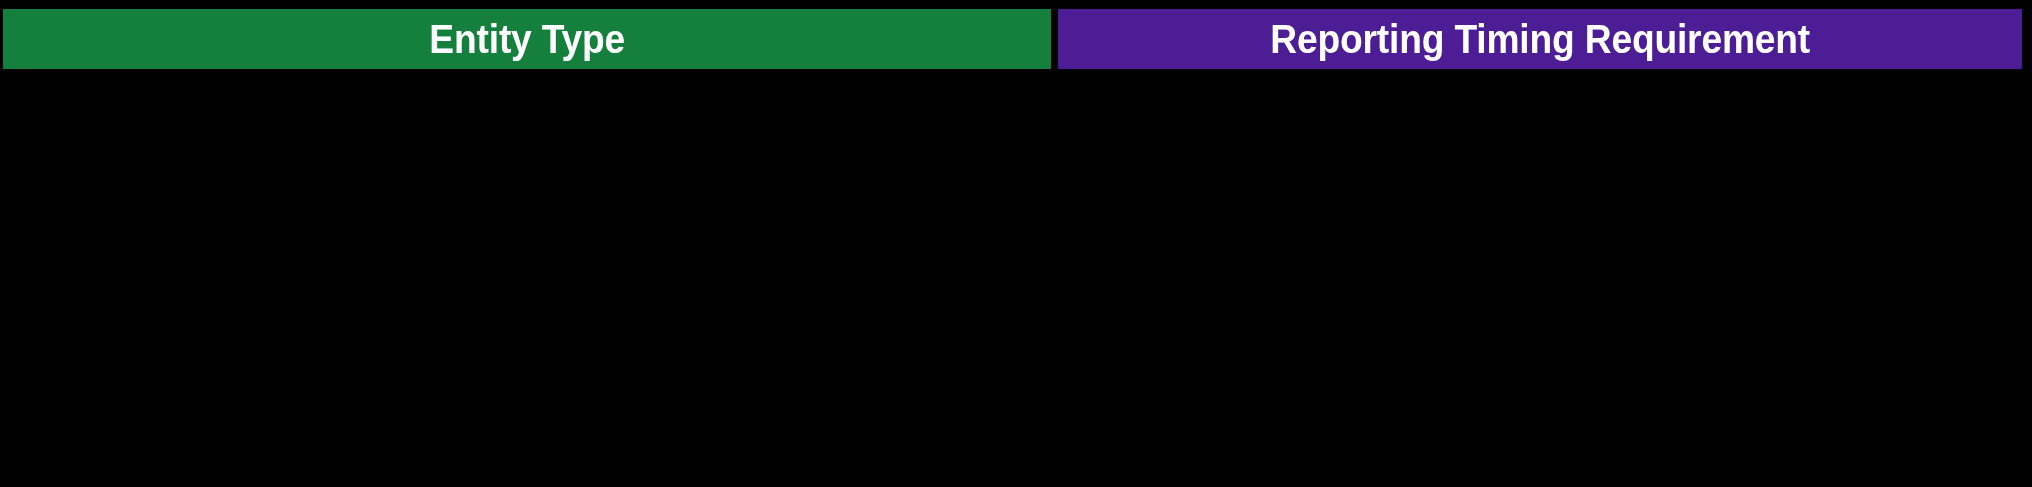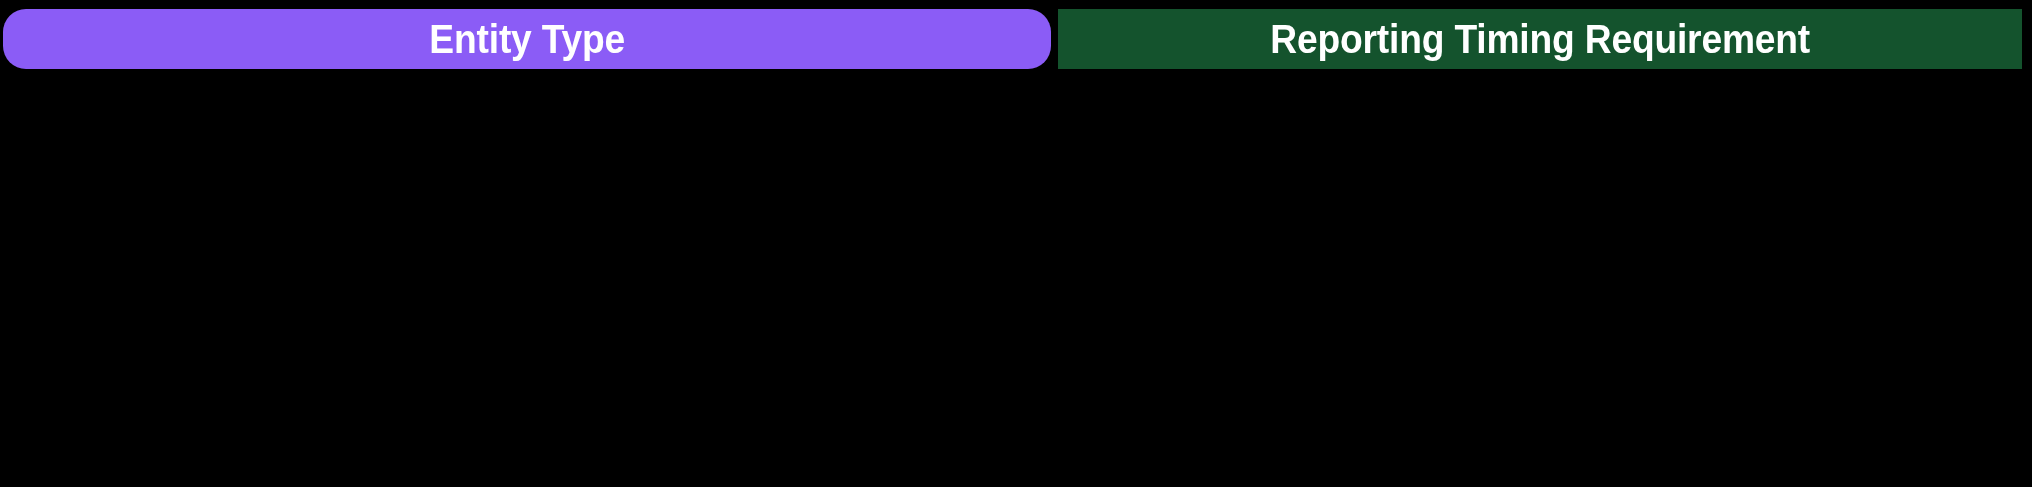--- a/index.html
+++ b/index.html
@@ -98,27 +98,27 @@
   .body-column-entity-type { left: 0px;    width: 1048px; }
   .body-column-reporting   { left: 1055px; width: 964px;  }
 </style>
 </head>
 <body style="background: rgb(0, 0, 0);">
 
 <div id="table-root" style="background: rgb(0, 0, 0);">
 
   <div class="header-row">
 
-    <div class="header-cell header-cell-entity-type" style="background: #8b5cf6; border-radius: 23px;">
+    <div class="header-cell header-cell-entity-type" style="background: #15803d;">
       <span class="header-label" style="color: rgb(255, 255, 255);">Entity Type</span>
     </div>
 
     <div class="header-divider" style="background: rgb(0, 0, 0);"></div>
 
-    <div class="header-cell header-cell-reporting-timing" style="background: #14532d;">
+    <div class="header-cell header-cell-reporting-timing" style="background: #4c1d95;">
       <span class="header-label" style="color: rgb(255, 255, 255);">Reporting Timing Requirement</span>
     </div>
 
   </div>
 
   <div class="table-body" style="background: rgb(0, 0, 0);">
     <div class="body-column body-column-entity-type" style="background: rgb(0, 0, 0);"></div>
     <div class="body-column body-column-reporting" style="background: rgb(0, 0, 0);"></div>
   </div>
 

